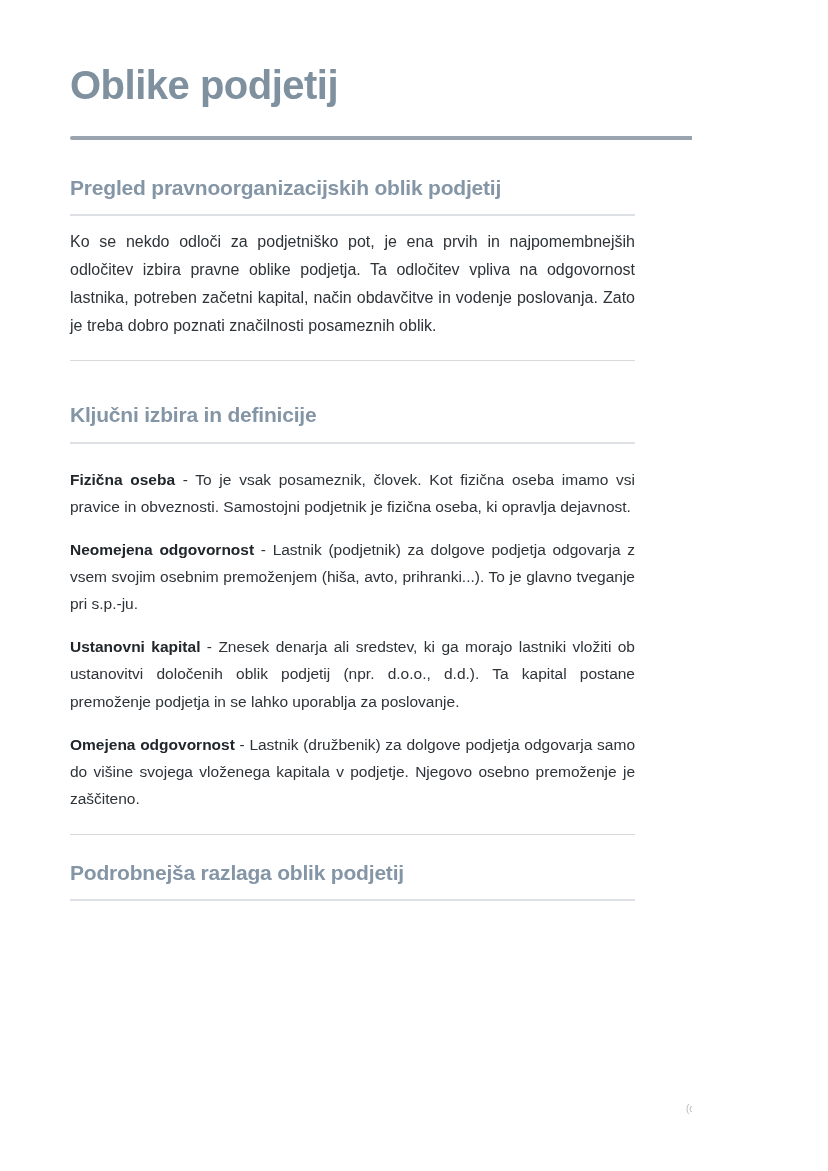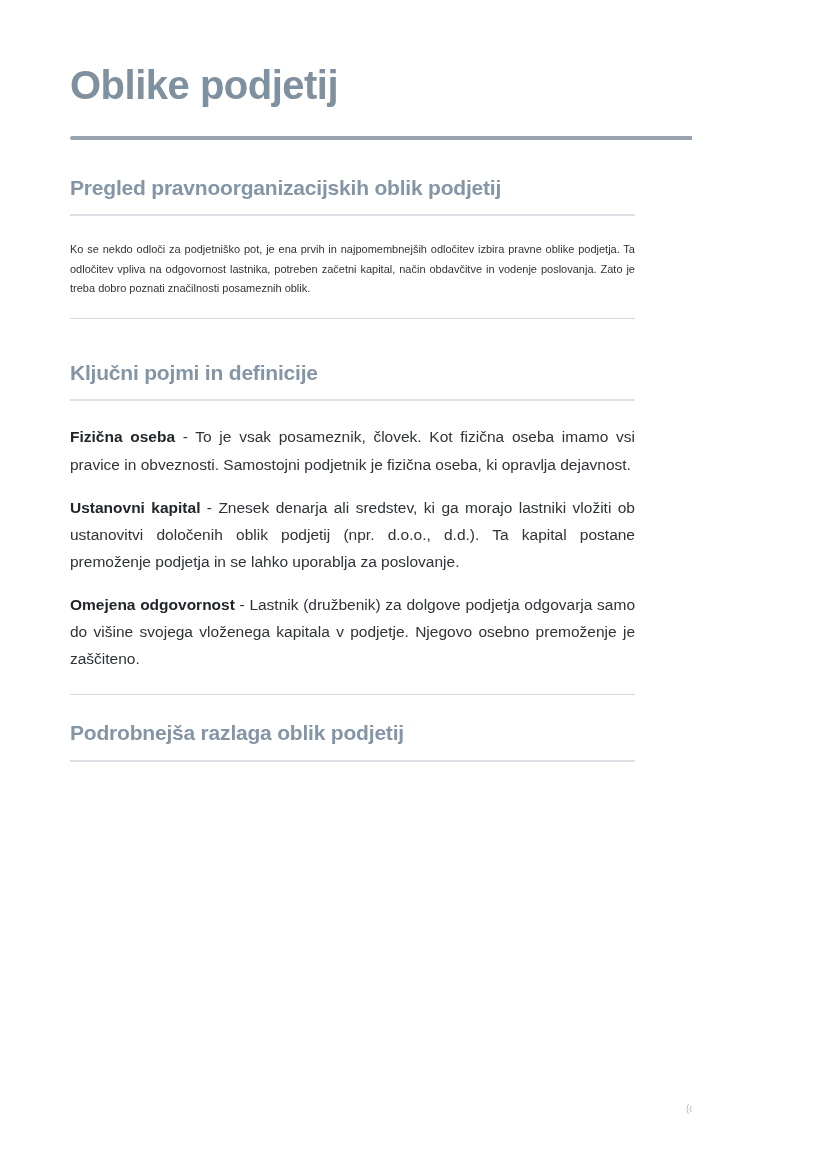--- a/index.html
+++ b/index.html
@@ -49,22 +49,22 @@
   .mt-defs      { margin-top: 40px; }
   .mt-detailed  { margin-top: 24px; }
 
   .heading-rule {
     height: 2px;
     background: #dde1e5;
     margin-top: 12px;
   }
 
   .body-text {
-    margin-top: 24px;
-    font-size: 11px;
+    margin-top: 12px;
+    font-size: 16px;
     line-height: 1.75;
     color: #2e3338;
     text-align: justify;
   }
 
   .section-divider {
     height: 1px;
     background: #d9d9d9;
     margin-top: 20px;
   }
@@ -110,28 +110,29 @@
 
     <h1 class="doc-title">Oblike podjetij</h1>
     <div class="title-rule"></div>
 
     <h2 class="section-heading mt-overview">Pregled pravnoorganizacijskih oblik podjetij</h2>
     <div class="heading-rule"></div>
     <p class="body-text">Ko se nekdo odloči za podjetniško pot, je ena prvih in najpomembnejših odločitev izbira pravne oblike podjetja. Ta odločitev vpliva na odgovornost lastnika, potreben začetni kapital, način obdavčitve in vodenje poslovanja. Zato je treba dobro poznati značilnosti posameznih oblik.</p>
 
     <div class="section-divider"></div>
 
-    <h2 class="section-heading mt-defs">Ključni pojmi in definicije</h2>
+    <h2 class="section-heading mt-defs">Ključni izbira in definicije</h2>
     <div class="heading-rule"></div>
 
     <div class="definitions">
 
       <p class="definition"><b>Fizična oseba</b> <span>- To je vsak posameznik, človek. Kot fizična oseba imamo vsi pravice in obveznosti. Samostojni podjetnik je fizična oseba, ki opravlja dejavnost.</span></p>
 
 
+      <p class="definition"><b>Neomejena odgovornost</b> <span>- Lastnik (podjetnik) za dolgove podjetja odgovarja z vsem svojim osebnim premoženjem (hiša, avto, prihranki...). To je glavno tveganje pri s.p.-ju.</span></p>
 
       <p class="definition"><b>Ustanovni kapital</b> <span>- Znesek denarja ali sredstev, ki ga morajo lastniki vložiti ob ustanovitvi določenih oblik podjetij (npr. d.o.o., d.d.). Ta kapital postane premoženje podjetja in se lahko uporablja za poslovanje.</span></p>
 
       <p class="definition"><b>Omejena odgovornost</b> <span>- Lastnik (družbenik) za dolgove podjetja odgovarja samo do višine svojega vloženega kapitala v podjetje. Njegovo osebno premoženje je zaščiteno.</span></p>
 
 
     </div>
 
     <div class="section-divider bottom"></div>
 

